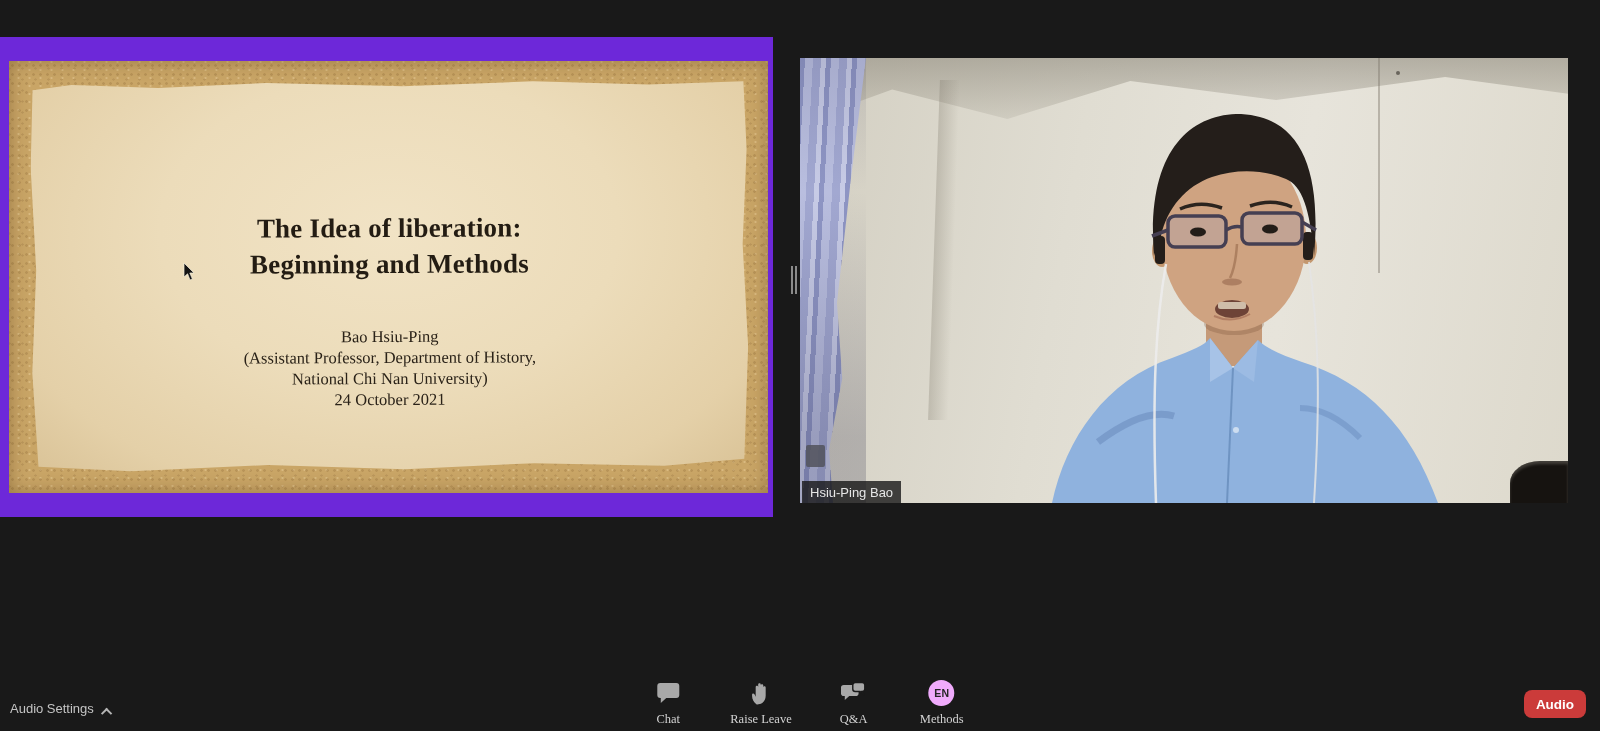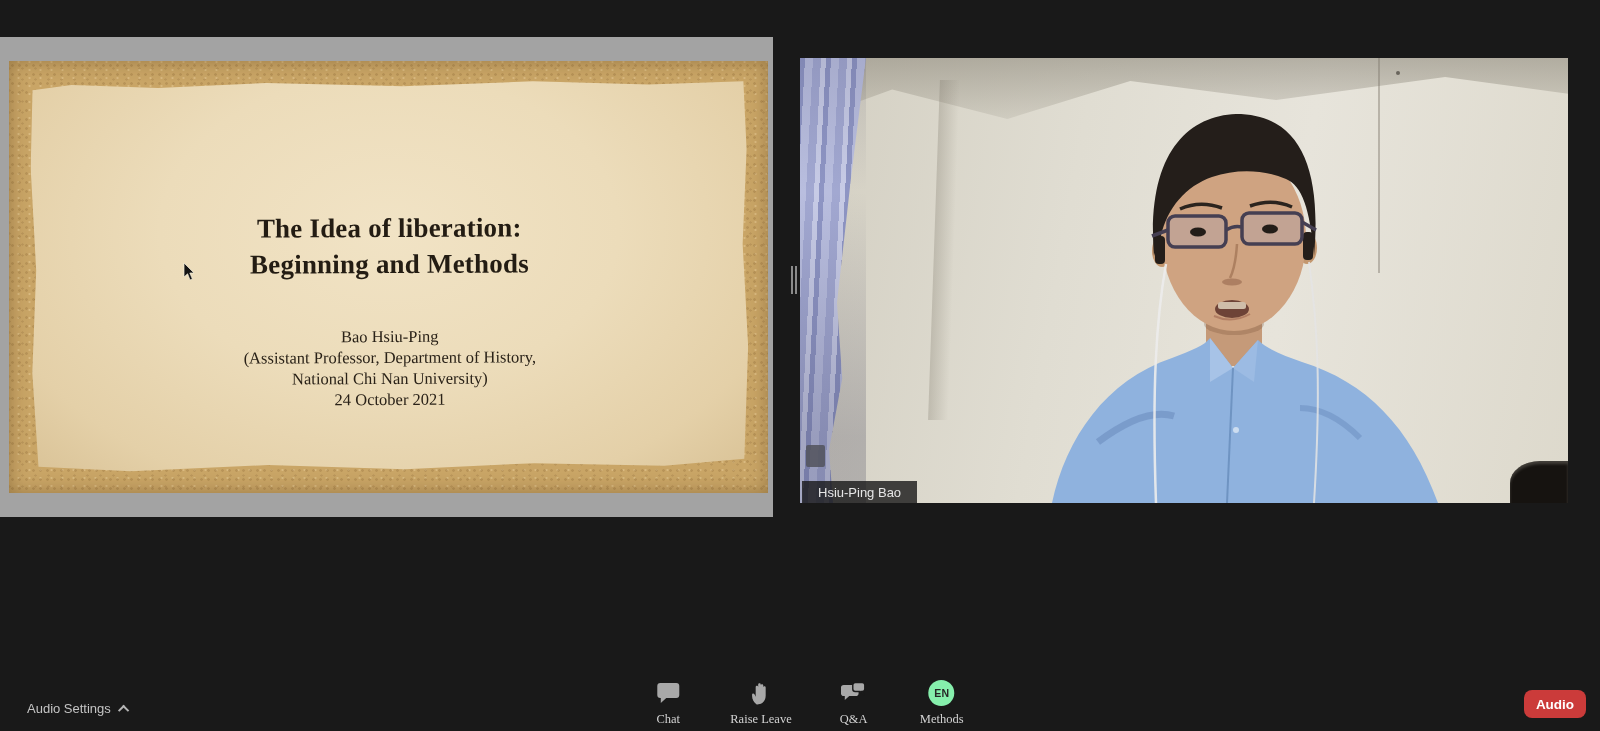--- a/index.html
+++ b/index.html
@@ -1,20 +1,20 @@
 <!DOCTYPE html>
 <html><head>
 <meta charset="utf-8">
 <style>
   * { margin:0; padding:0; box-sizing:border-box; }
   body { background:#000; font-family:"Liberation Sans", sans-serif; }
   .app { position:relative; width:1600px; height:731px; background:#191919; overflow:hidden; }
 
   
-  .share-panel { position:absolute; left:0; top:37px; width:773px; height:480px; background:#a3a3a3;padding-left:11px; }
+  .share-panel { position:absolute; left:0; top:37px; width:773px; height:480px; background:#6d28d9;padding-left:11px; }
   .slide-board {
     position:absolute; left:9px; top:24px; width:759px; height:432px;
     background:#c9a566;
     background-image:
       radial-gradient(rgba(140,104,52,.28) 1px, transparent 1.4px),
       radial-gradient(rgba(232,205,152,.5) 1px, transparent 1.4px),
       radial-gradient(rgba(120,88,44,.18) 1px, transparent 1.6px);
     background-size:7px 9px, 11px 8px, 13px 11px;
     background-position:0 0, 4px 5px, 7px 2px;
     box-shadow:inset 0 0 18px rgba(92,64,26,.45);
@@ -50,35 +50,35 @@
   .door-dot { position:absolute; left:596px; top:13px; width:4px; height:4px; border-radius:50%; background:rgba(70,66,58,.7); }
   .curtain { position:absolute; left:0; top:0; width:66px; height:100%;
     background:repeating-linear-gradient(93deg, #8e95c4 0 5px, #b9bedf 5px 13px, #a2a8d1 13px 21px, #c7cbe6 21px 26px);
     clip-path:polygon(0 0,100% 0,78% 26%,56% 55%,64% 72%,44% 88%,50% 100%,0 100%); }
   .curtain-shade { position:absolute; left:0; top:0; width:66px; height:100%;
     background:linear-gradient(to bottom, rgba(40,40,70,.12), rgba(40,40,70,0) 30%, rgba(40,40,70,.22) 85%); }
   .side-object { position:absolute; left:6px; bottom:36px; width:19px; height:22px; background:#51525c; opacity:.85; border-radius:2px; }
   .chair { position:absolute; right:0; bottom:0; width:58px; height:42px; background:#161310;
     border-top-left-radius:30px 22px; box-shadow:inset 0 3px 3px rgba(200,195,185,.25); }
   .person-svg { position:absolute; left:0; top:0; width:768px; height:445px; }
-  .name-tag { position:absolute; left:2px; bottom:0; height:22px; padding:0 16px; display:flex; align-items:center;
+  .name-tag { position:absolute; left:2px; bottom:0; height:22px; padding:0 8px; display:flex; align-items:center;
     background:rgba(24,24,24,.8); color:#e6e6e6; font-size:13px; }
 
   
-  .audio-settings { position:absolute; left:27px; bottom:15px; display:flex; align-items:center; gap:10px;
+  .audio-settings { position:absolute; left:10px; bottom:15px; display:flex; align-items:flex-end; gap:10px;
     color:#c4c4c4; font-size:13px; cursor:default; }
   .chev-up { width:8px; height:8px; border-left:2px solid #b5b5b5; border-top:2px solid #b5b5b5;
     transform:rotate(45deg) translateY(2px); }
   .toolbar { position:absolute; left:50%; bottom:4px; transform:translateX(calc(-50% + 5px));
     display:flex; align-items:flex-end; gap:36px; }
   .tb-btn { display:flex; flex-direction:column; align-items:center; gap:6px; min-width:52px; cursor:pointer; }
   .tb-btn svg { display:block; }
   .tb-icon { height:26px; display:flex; align-items:center; justify-content:center; }
   .tb-label { color:#d2d2d2; font-size:12.5px; white-space:nowrap;font-family:Liberation Serif, serif; }
-  .en-circle { width:26px; height:26px; border-radius:50%; background:#86efac; color:#262626;
+  .en-circle { width:26px; height:26px; border-radius:50%; background:#f0abfc; color:#262626;
     font-size:10.5px; font-weight:700; display:flex; align-items:center; justify-content:center; letter-spacing:.3px; }
   .leave-btn { position:absolute; right:14px; bottom:13px; width:62px; height:28px; border:none; border-radius:8px;
     background:#cb3b3a; color:#fff; font-size:13.5px; font-weight:700; font-family:"Liberation Sans", sans-serif;
     display:flex; align-items:center; justify-content:center; cursor:pointer; }
 </style>
 </head>
 <body>
 
 <div class="app">
 

